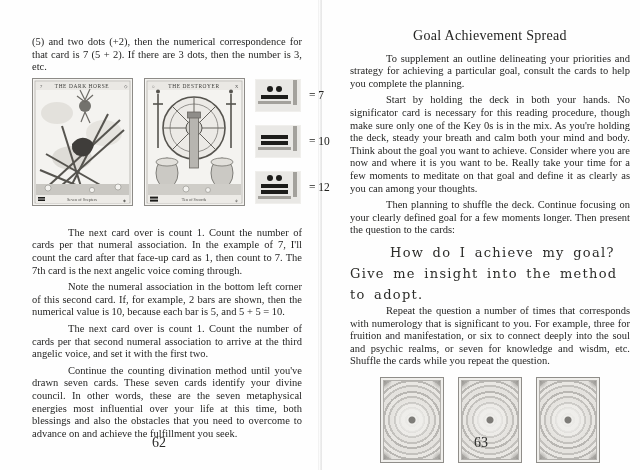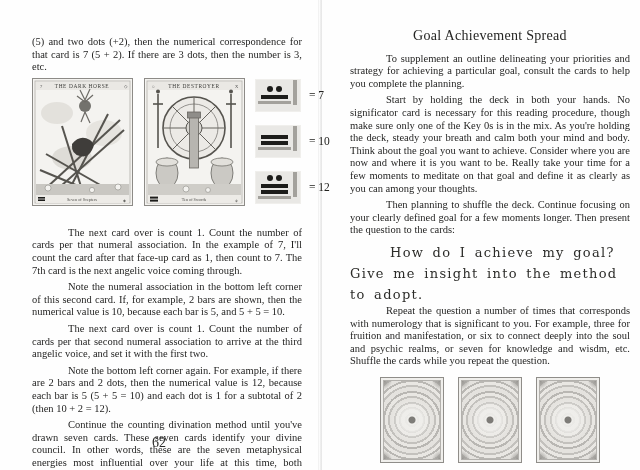--- a/index.html
+++ b/index.html
@@ -214,21 +214,20 @@
               <span class="graybar"></span>
             </div>
           <span class="eq">= 12</span>
         </div>
       </div>
     </div>
 
     <p class="indent">The next card over is count 1. Count the number of cards per that numeral association. In the example of 7, I'll count the card after that face-up card as 1, then count to 7. The 7th card is the next angelic voice coming through.</p>
     <p class="indent">Note the numeral association in the bottom left corner of this second card. If, for example, 2 bars are shown, then the numerical value is 10, because each bar is 5, and 5 + 5 = 10.</p>
     <p class="indent">The next card over is count 1. Count the number of cards per that second numeral association to arrive at the third angelic voice, and set it with the first two.</p>
-    <p class="indent">Note the bottom left corner again. For example, if there are 2 bars and 2 dots, then the numerical value is 12, because each bar is 5 (5 + 5 = 10) and each dot is 1 for a subtotal of 2 (then 10 + 2 = 12).</p>
     <p class="indent">Continue the counting divination method until you've drawn seven cards. These seven cards identify your divine council. In other words, these are the seven metaphysical energies most influential over your life at this time, both blessings and also the obstacles that you need to overcome to advance on and achieve the fulfillment you seek.</p>
 
     <div class="pagenum">62</div>
   </div>
 
   <div class="gutter"></div>
 
   <div class="page page-right">
     <p class="chapter-title">Goal Achievement Spread</p>
 
@@ -248,14 +247,15 @@
       <div class="pile">
         <div class="pile-back"></div>
 
       </div>
       <div class="pile">
         <div class="pile-back"></div>
 
       </div>
     </div>
 
+    <div class="pagenum">63</div>
   </div>
 </div>
 
 </body></html>

